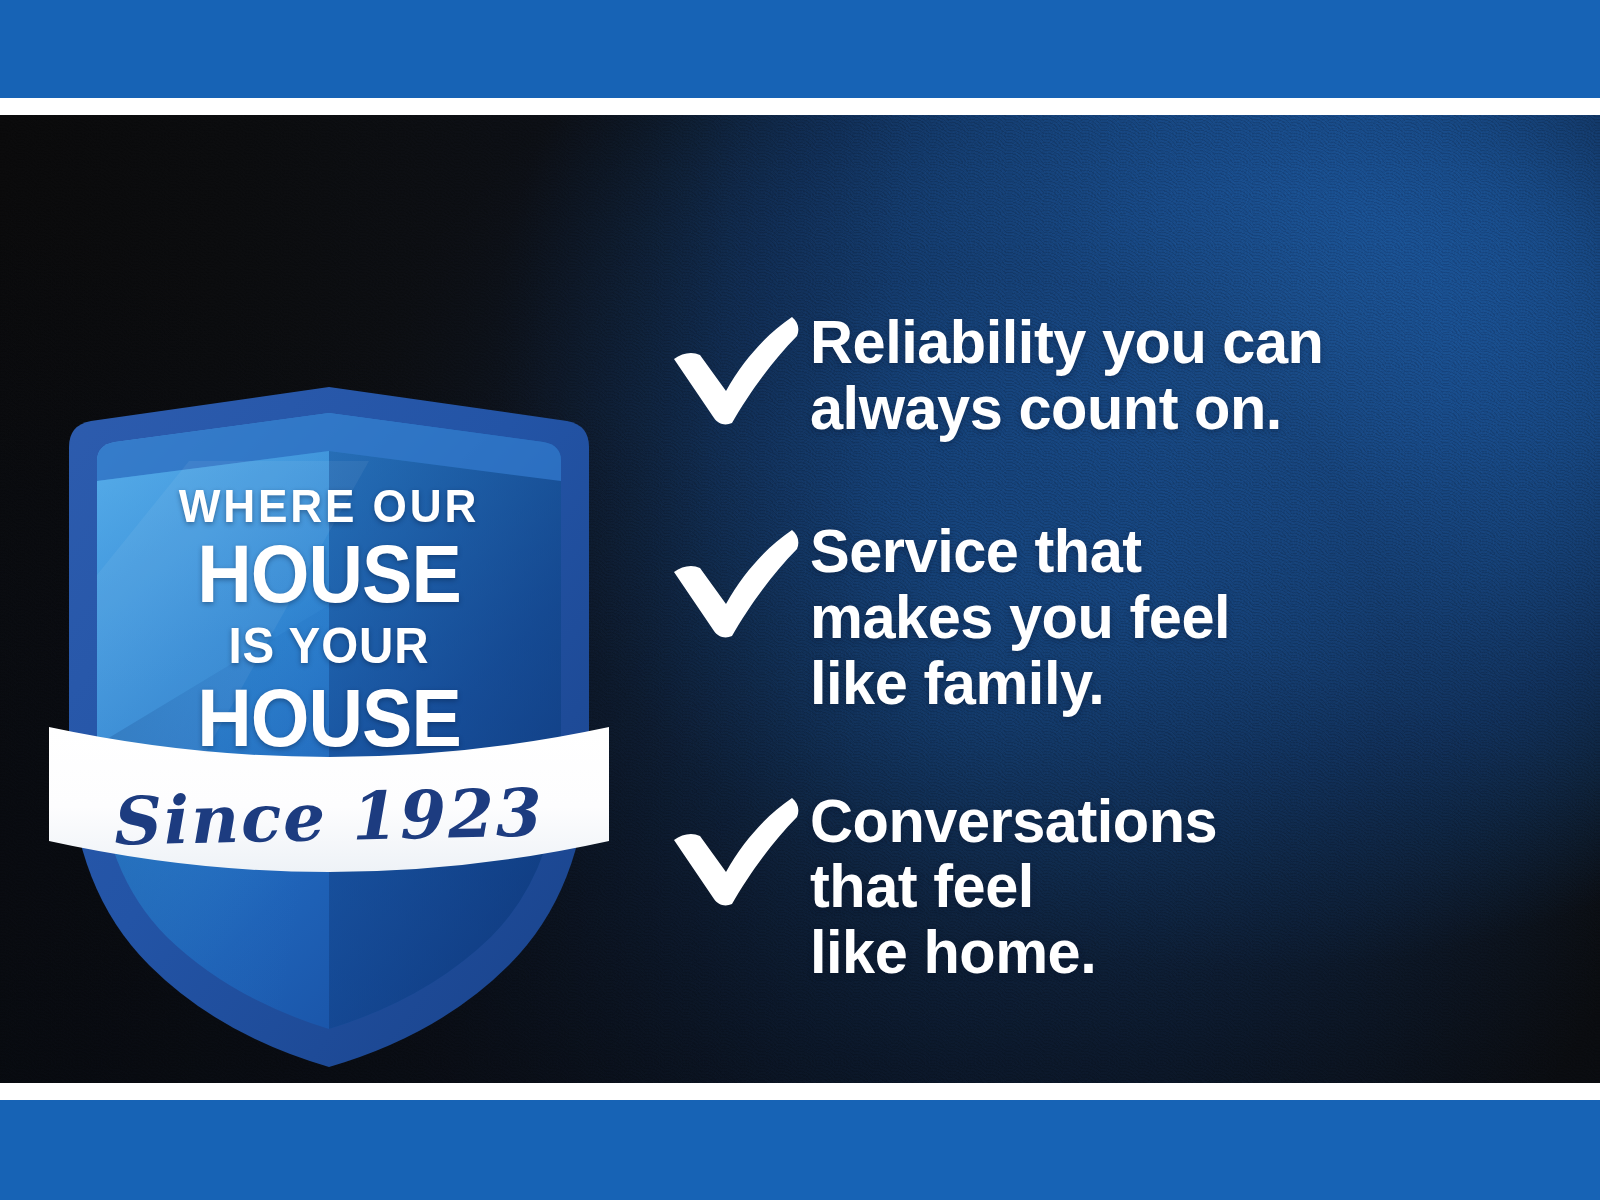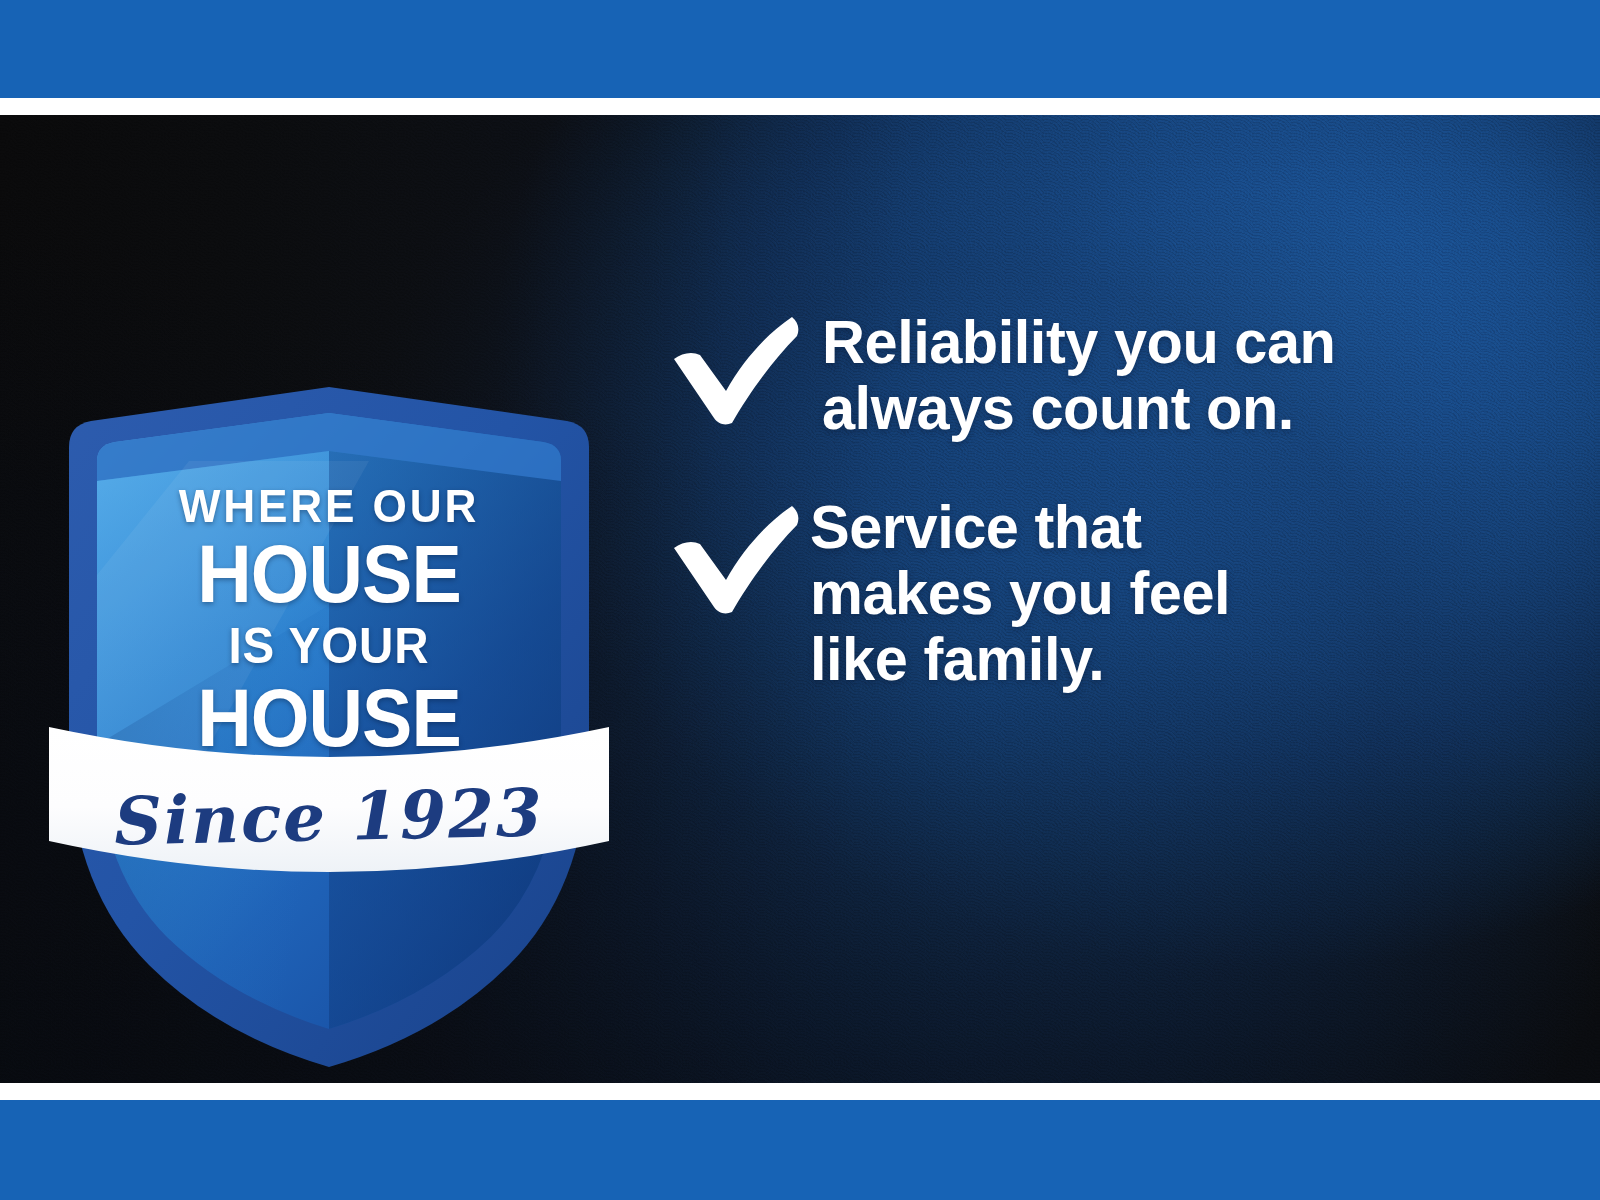--- a/index.html
+++ b/index.html
@@ -101,22 +101,22 @@
   .bullet .btxt{
     color:#ffffff;
     font-family:"Liberation Sans", sans-serif;
     font-weight:700;
     font-size:62px;line-height:1.06;
     letter-spacing:-.5px;
     transform:scaleX(.96);transform-origin:left top;
     white-space:pre-line;
     text-shadow:0 2px 6px rgba(3,18,42,.35);
   }
-  #b1{margin-top:24px;gap:12px;}
-  #b2{margin-top:54px;}
+  #b1{margin-top:24px;}
+  #b2{margin-top:78px;}
   #b3{margin-top:72px;}
   #b1 .tick svg{top:4px;}
   #b2 .tick svg{top:8px;}
   #b3 .tick svg{top:6px;}
 </style>
 </head>
 <body>
 
 <div id="poster">
 
@@ -216,19 +216,31 @@
             <path d="M6,46 C14,40 24,38 32,42 L58,78 C76,46 100,20 124,4
                      C130,9 132,16 129,23 C104,48 80,82 64,110
                      C57,113 50,111 46,105 Z" fill="#ffffff"></path>
           </svg>
         </div>
         <div class="btxt">Service that
 makes you feel
 like family.</div>
       </div>
 
+      <div class="bullet" id="b3">
+        <div class="tick">
+          <svg width="135" height="115" viewBox="0 0 135 115">
+            <path d="M6,46 C14,40 24,38 32,42 L58,78 C76,46 100,20 124,4
+                     C130,9 132,16 129,23 C104,48 80,82 64,110
+                     C57,113 50,111 46,105 Z" fill="#ffffff"></path>
+          </svg>
+        </div>
+        <div class="btxt">Conversations
+that feel
+like home.</div>
+      </div>
 
     </div>
   </div>
 
   <div class="whitegap bottom"></div>
   <div class="brandbar bottom"></div>
 </div>
 
 </body></html>

